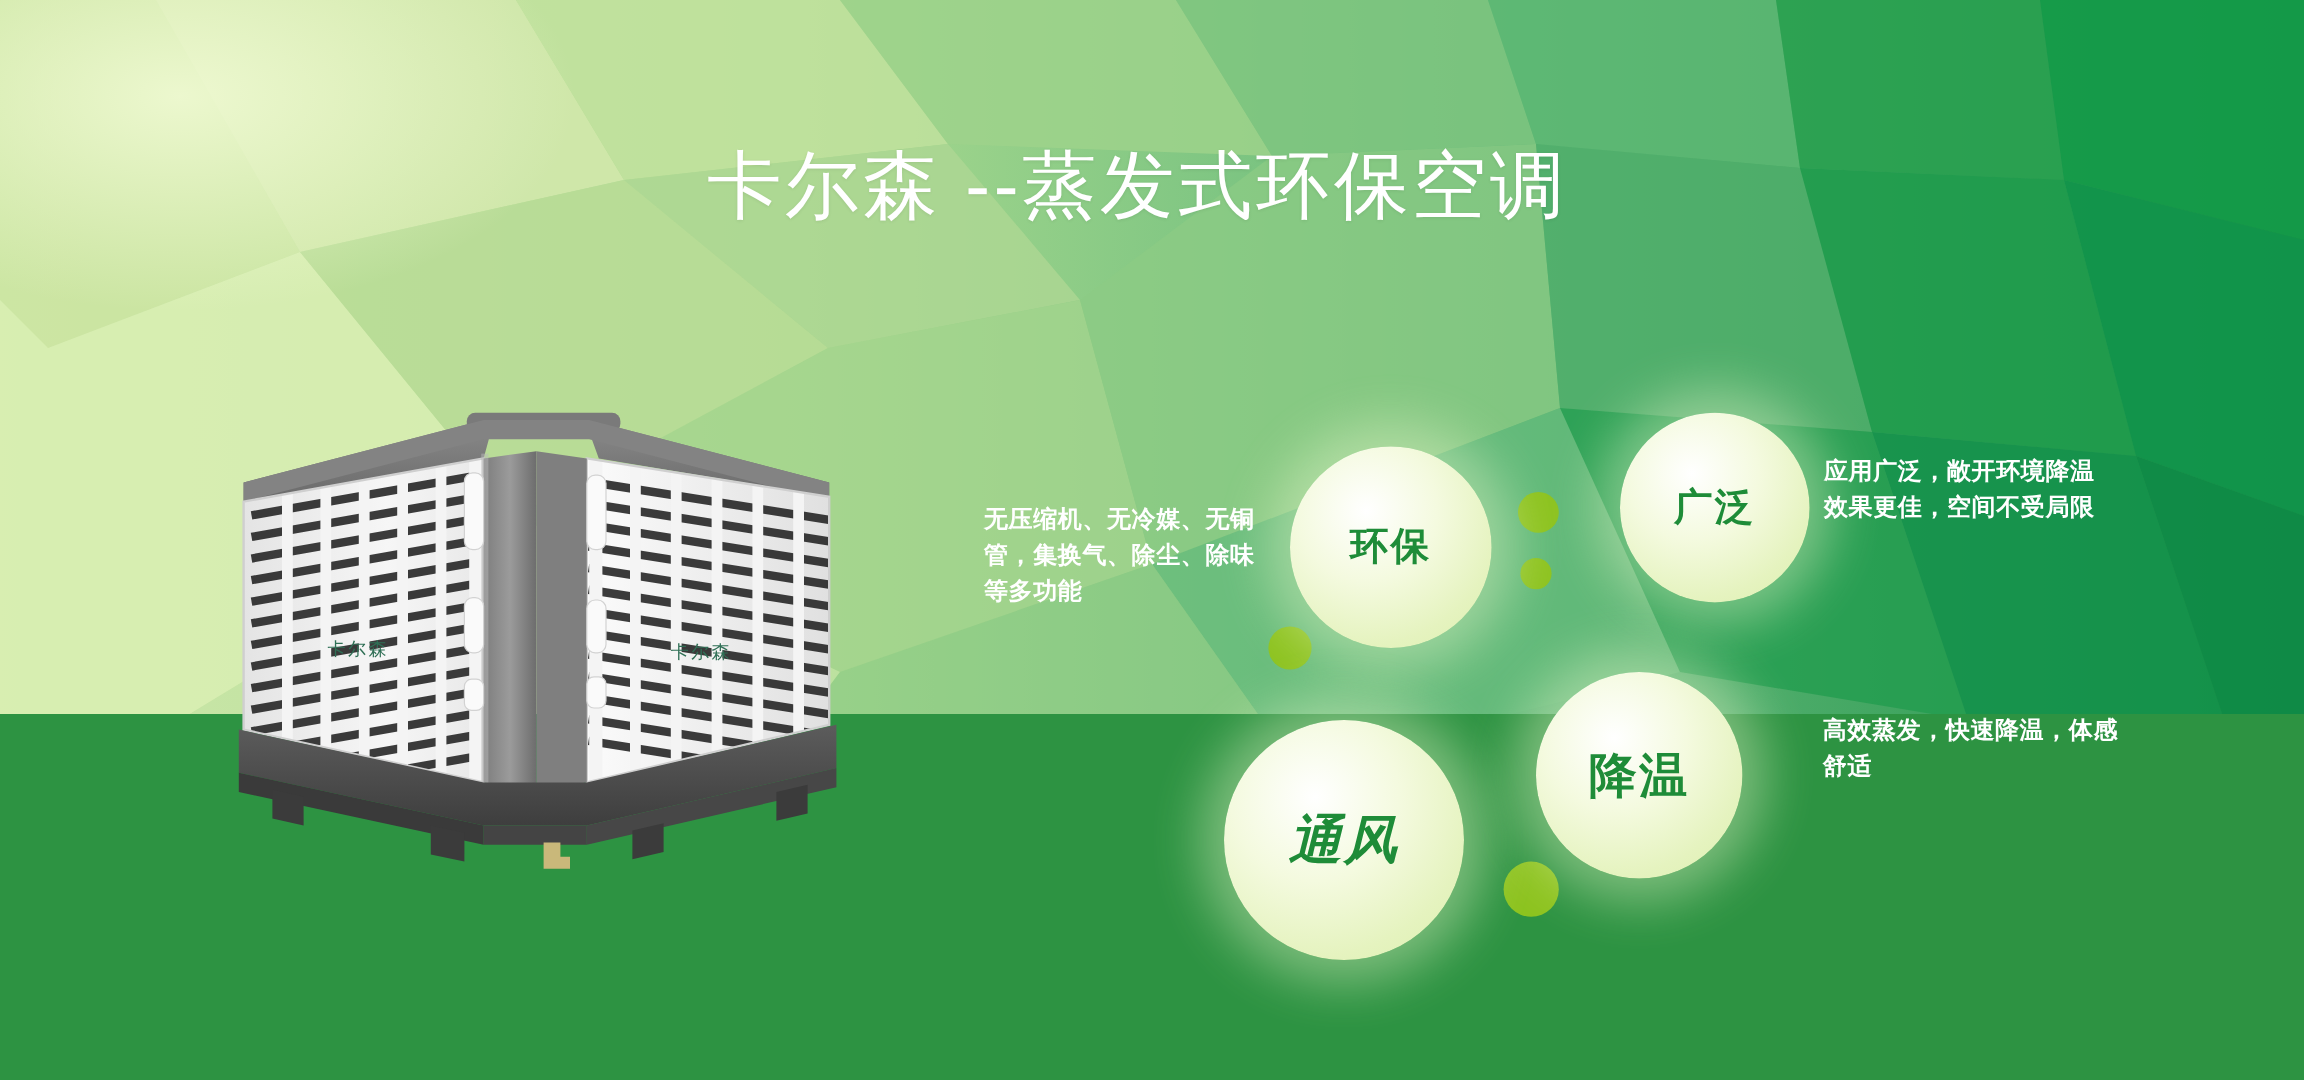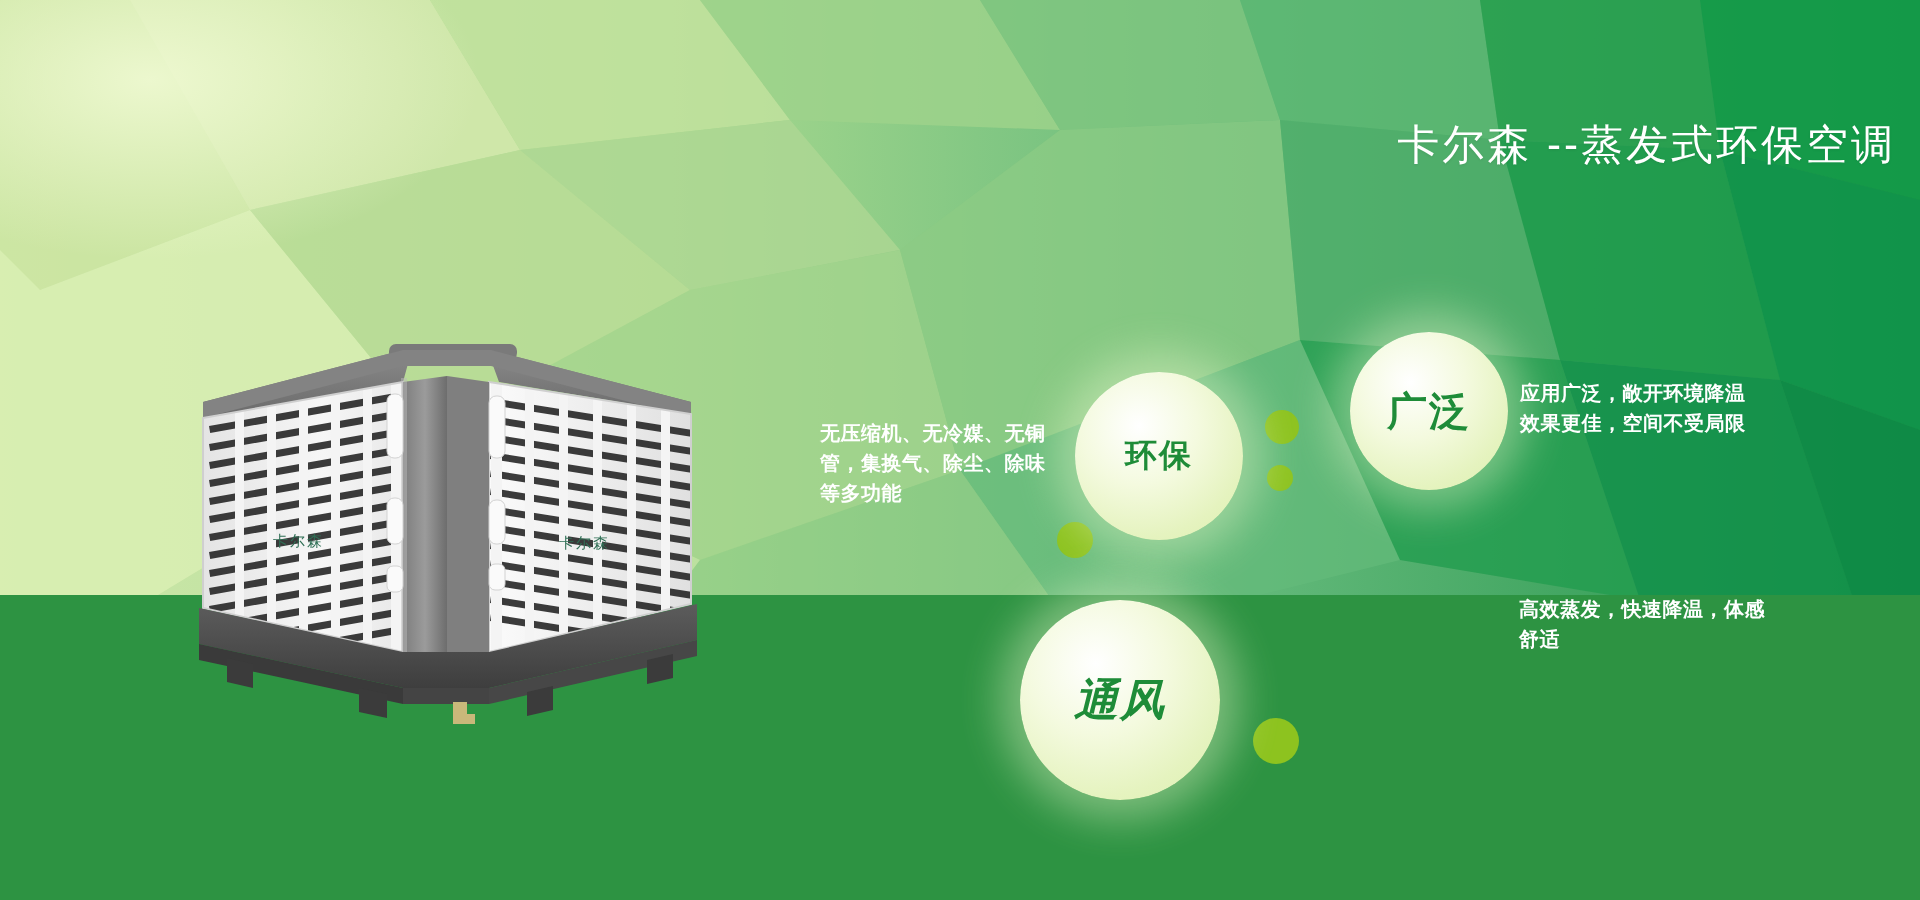--- a/index.html
+++ b/index.html
@@ -30,23 +30,23 @@
     left:0; top:595px;
     width:1920px; height:305px;
     background:#2d9342;
   }
 
   
   #headline {
     position:absolute;
     left:0; top:122px;
     width:1896px;
-    text-align:right;
+    text-align:center;
     color:#ffffff;
-    font-size:42px;
+    font-size:62px;
     font-weight:400;
     letter-spacing:3px;
     line-height:1.1;
     white-space:nowrap;
     text-shadow:0 1px 3px rgba(0,0,0,.08);
   }
 
   
   #product {
     position:absolute;
@@ -62,21 +62,21 @@
     display:flex;
     align-items:center;
     justify-content:center;
     color:#1e8c38;
     font-weight:700;
     letter-spacing:2px;
     background:radial-gradient(circle at 38% 32%, #ffffff 0%, #f4fadf 38%, #e5f3bf 72%, #dcefae 100%);
     box-shadow:0 0 42px 20px rgba(235,248,205,.42);
   }
   #bubble-huanbao { left:1075px; top:372px; width:168px; height:168px; font-size:32px; }
-  #bubble-guangfan { left:1350px; top:332px; width:158px; height:158px; font-size:40px;text-align:center; }
+  #bubble-guangfan { left:1350px; top:344px; width:158px; height:158px; font-size:32px;text-align:center; }
   #bubble-jiangwen { left:1280px; top:560px; width:172px; height:172px; font-size:40px; }
   #bubble-tongfeng { left:1020px; top:600px; width:200px; height:200px; font-size:44px;font-style:italic; }
 
   
   .dot { position:absolute; border-radius:50%; background:#8dc31f; }
   #dot-a { left:1265px; top:410px; width:34px; height:34px; }
   #dot-b { left:1267px; top:465px; width:26px; height:26px; }
   #dot-c { left:1057px; top:522px; width:36px; height:36px; }
   #dot-d { left:1253px; top:718px; width:46px; height:46px; }
 
@@ -287,20 +287,23 @@
   </div>
 
   <div class="bubble" id="bubble-guangfan">
     <span>广泛</span>
   </div>
 
   <div class="bubble" id="bubble-tongfeng">
     <span>通风</span>
   </div>
 
+  <div class="bubble" id="bubble-jiangwen">
+    <span>降温</span>
+  </div>
 
   <div class="caption" id="cap-huanbao">无压缩机、无冷媒、无铜管，集换气、除尘、除味等多功能</div>
 
   <div class="caption" id="cap-guangfan">应用广泛，敞开环境降温效果更佳，空间不受局限</div>
 
 
   <div class="caption" id="cap-jiangwen">高效蒸发，快速降温，体感舒适</div>
 
 </div>
 

